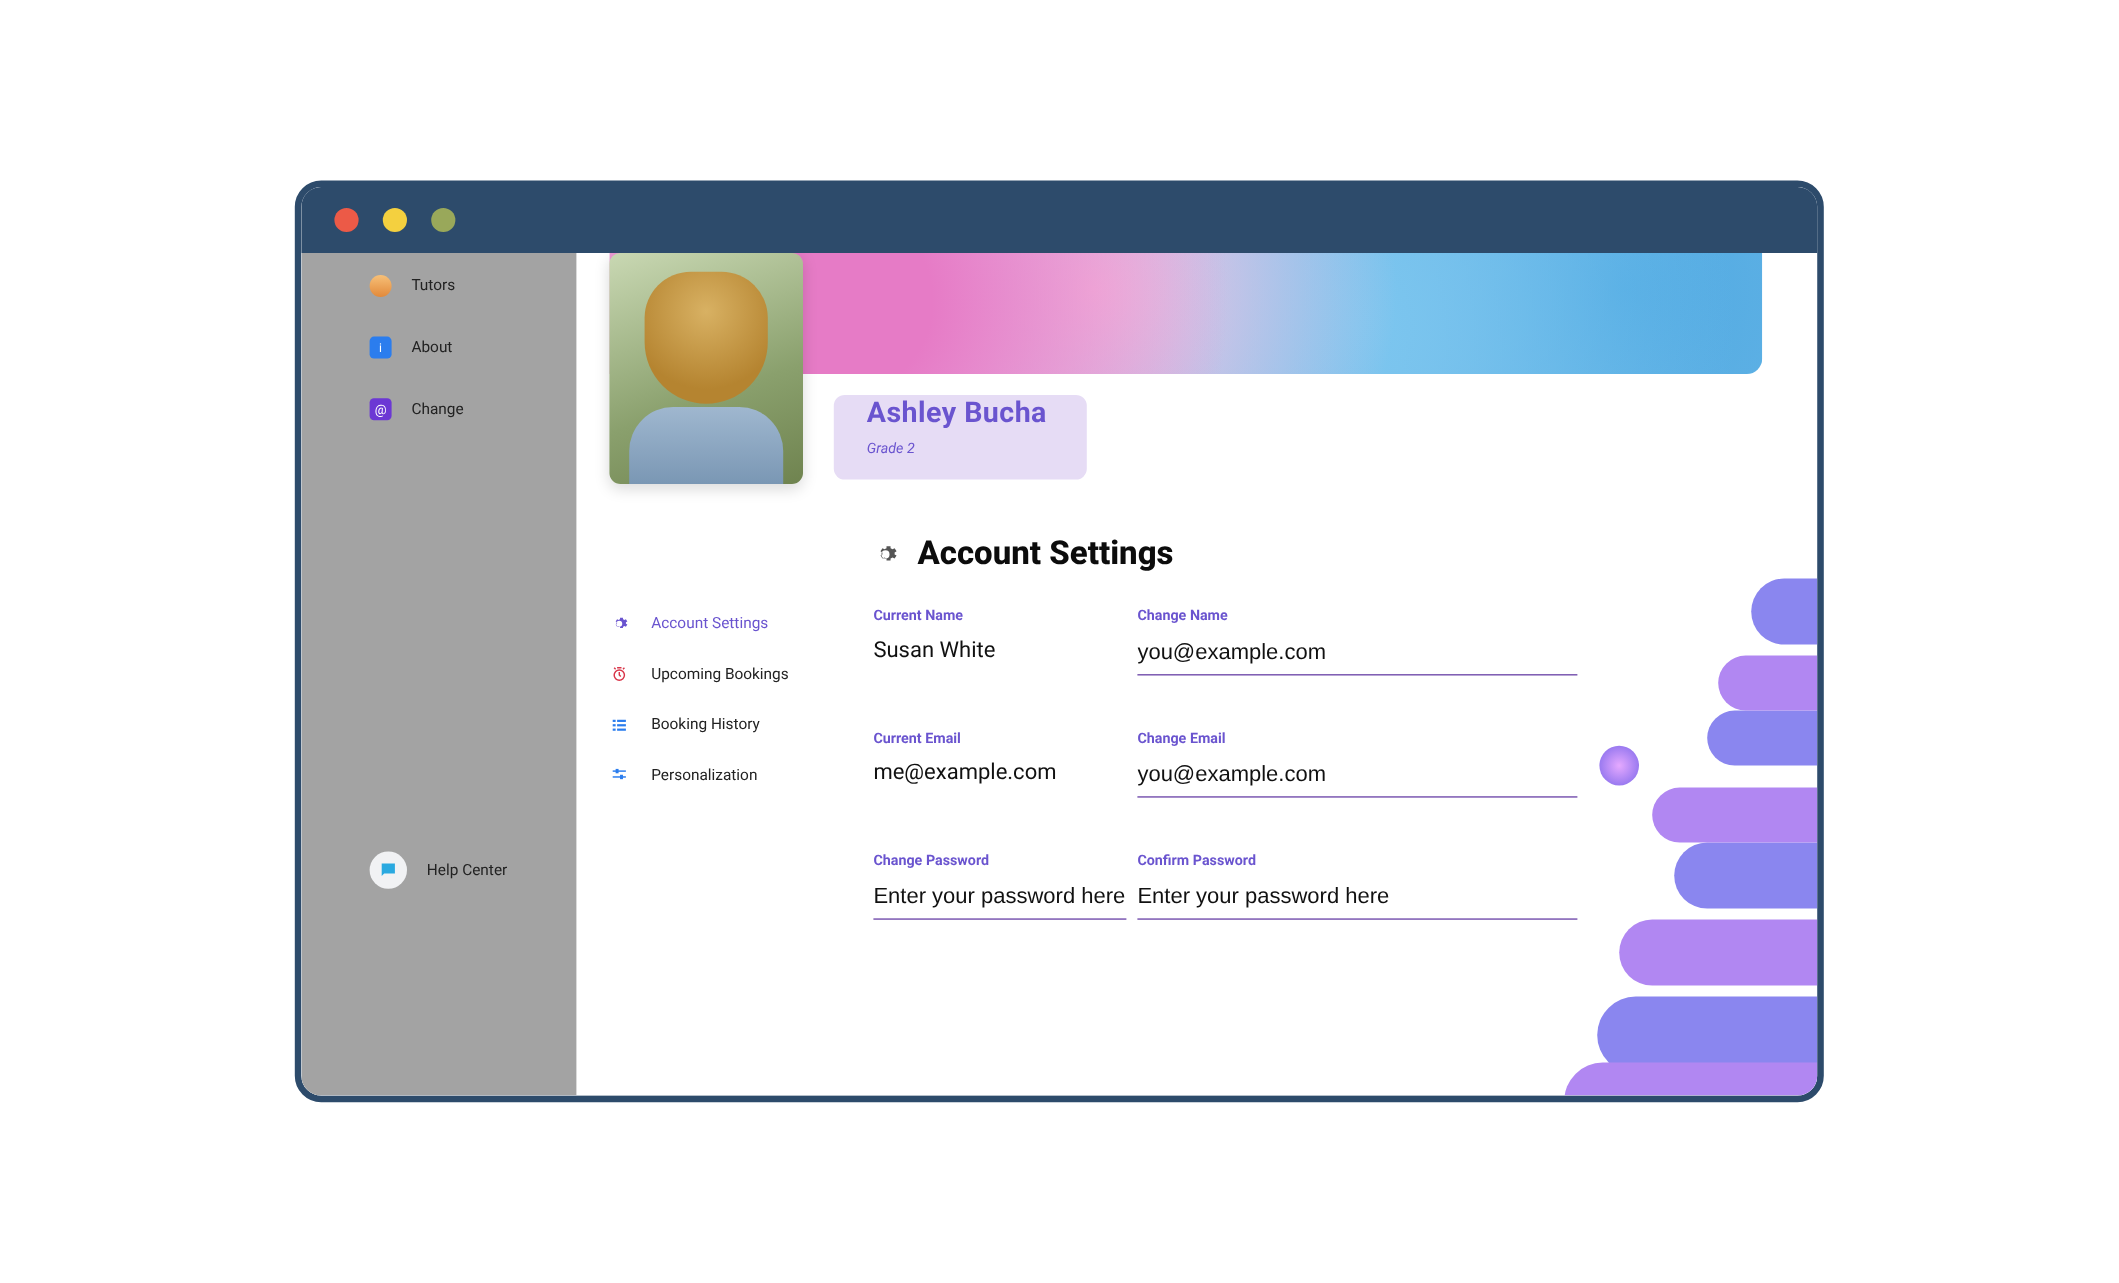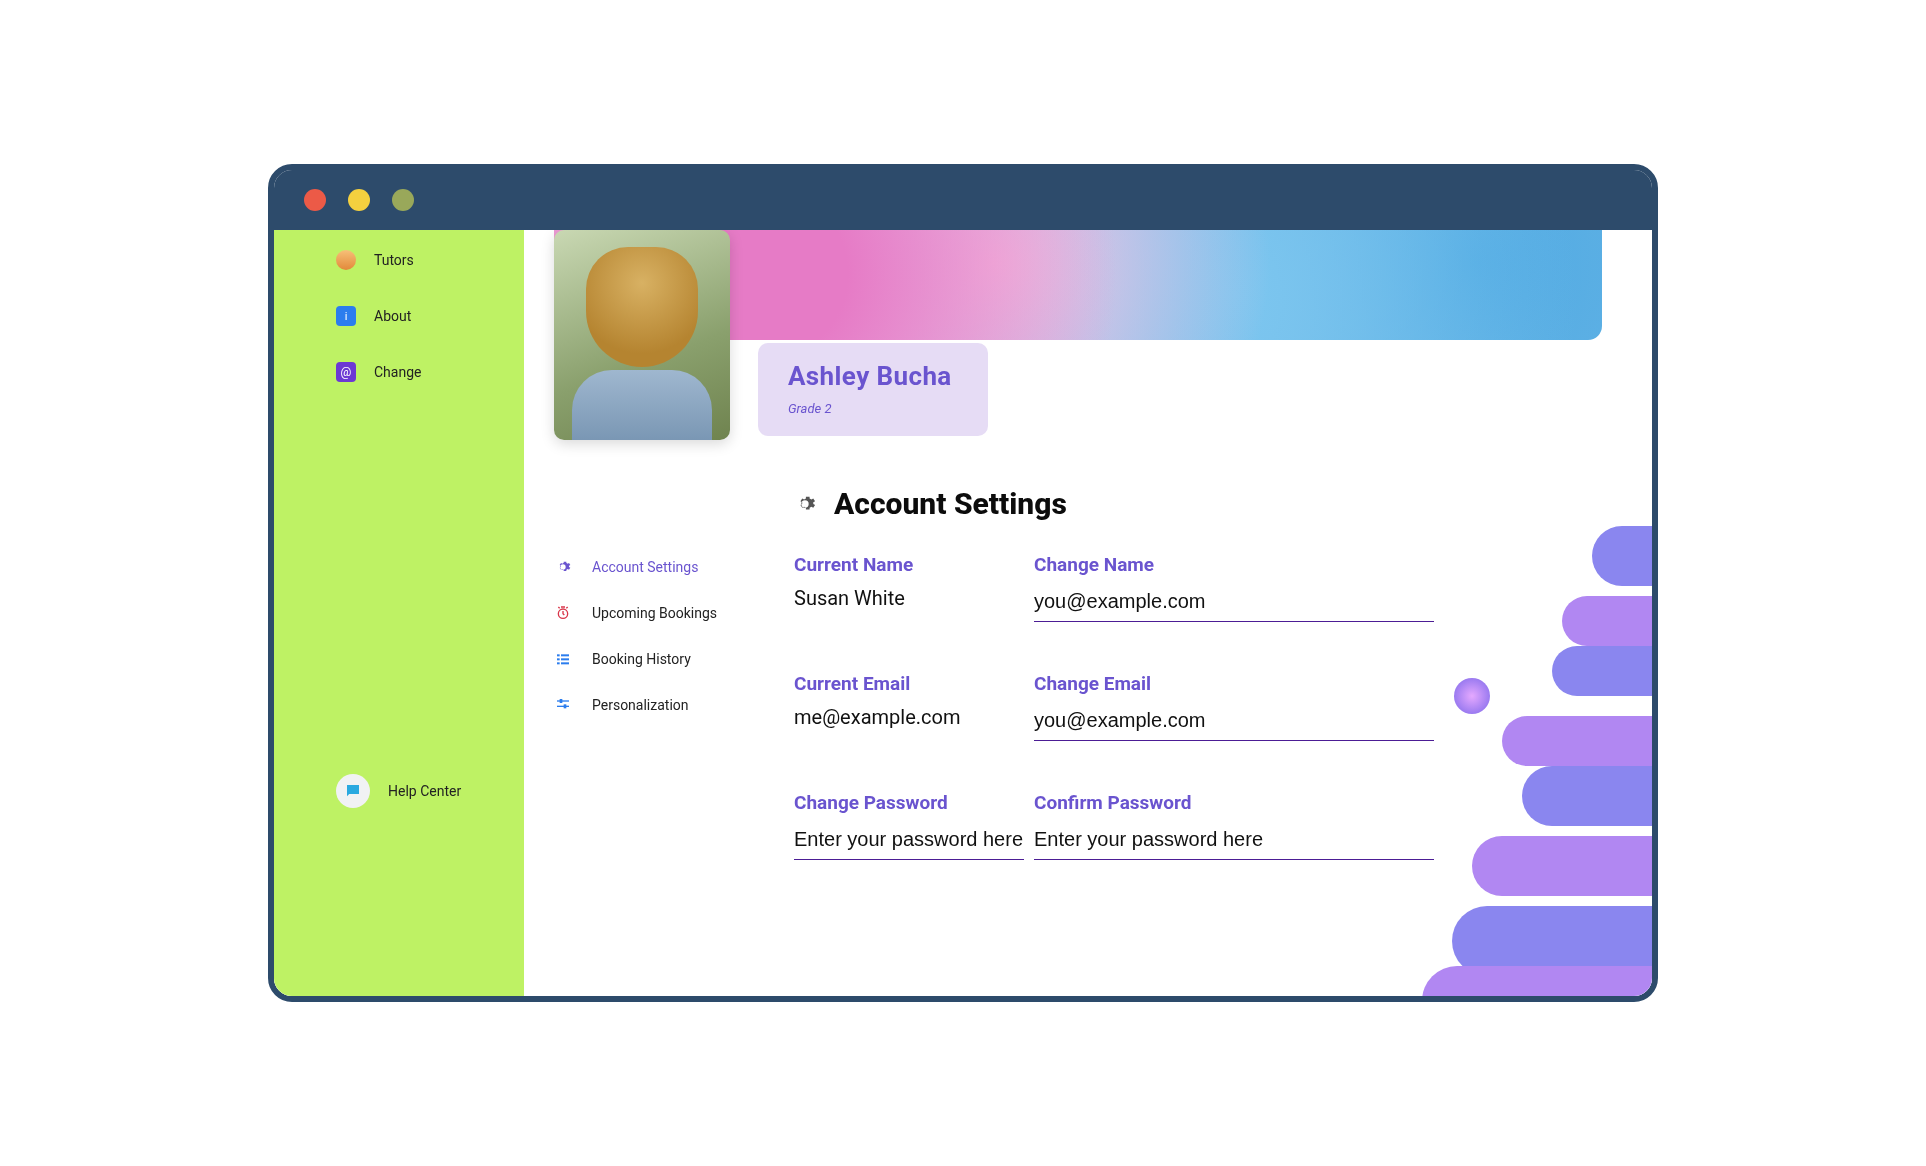--- a/index.html
+++ b/index.html
@@ -39,21 +39,21 @@
     flex:1;
     display:flex;
     position:relative;
     background:#fff;
     overflow:hidden;
   }
 
   
   .sidebar {
     width: 250px;
-    background:#bef264;
+    background:#a3a3a3;
     display:flex;
     flex-direction:column;
     padding: 10px 0;
     position:relative;
     z-index:2;
   }
   .side-item {
     display:flex;
     align-items:center;
     gap: 18px;
@@ -139,21 +139,21 @@
     border-top-right-radius:40px;
   }
   .avatar .hair{
     position:absolute; top:8%; left:18%; right:18%; height:120px;
     background: radial-gradient(circle at 50% 30%, #d8b163, #b58430 70%);
     border-radius: 60px 60px 80px 80px;
   }
   .name-card {
     background:#e6dcf5;
     border-radius: 10px;
-    padding: 18px 30px 20px 30px;
+    padding: 2px 30px 20px 30px;
     min-width: 230px;
     margin-bottom: 4px;
     z-index:1;
   }
   .name-card h2 {
     color:#6a54cf;
     font-size: 26px;
     font-weight: 700;
     letter-spacing: .4px;
     margin-bottom: 10px;
@@ -204,21 +204,21 @@
   .form-grid {
     display:grid;
     grid-template-columns: 230px 400px;
     column-gap: 10px;
     row-gap: 50px;
     align-items:start;
   }
   .field-label {
     color:#6a54cf;
     font-weight: 700;
-    font-size: 19px;
+    font-size: 13px;
     margin-bottom: 10px;
   }
   .field-value {
     font-size: 20px;
     color:#111;
   }
   .field-col {}
   .input-col {}
   .text-input {
     width:100%;

